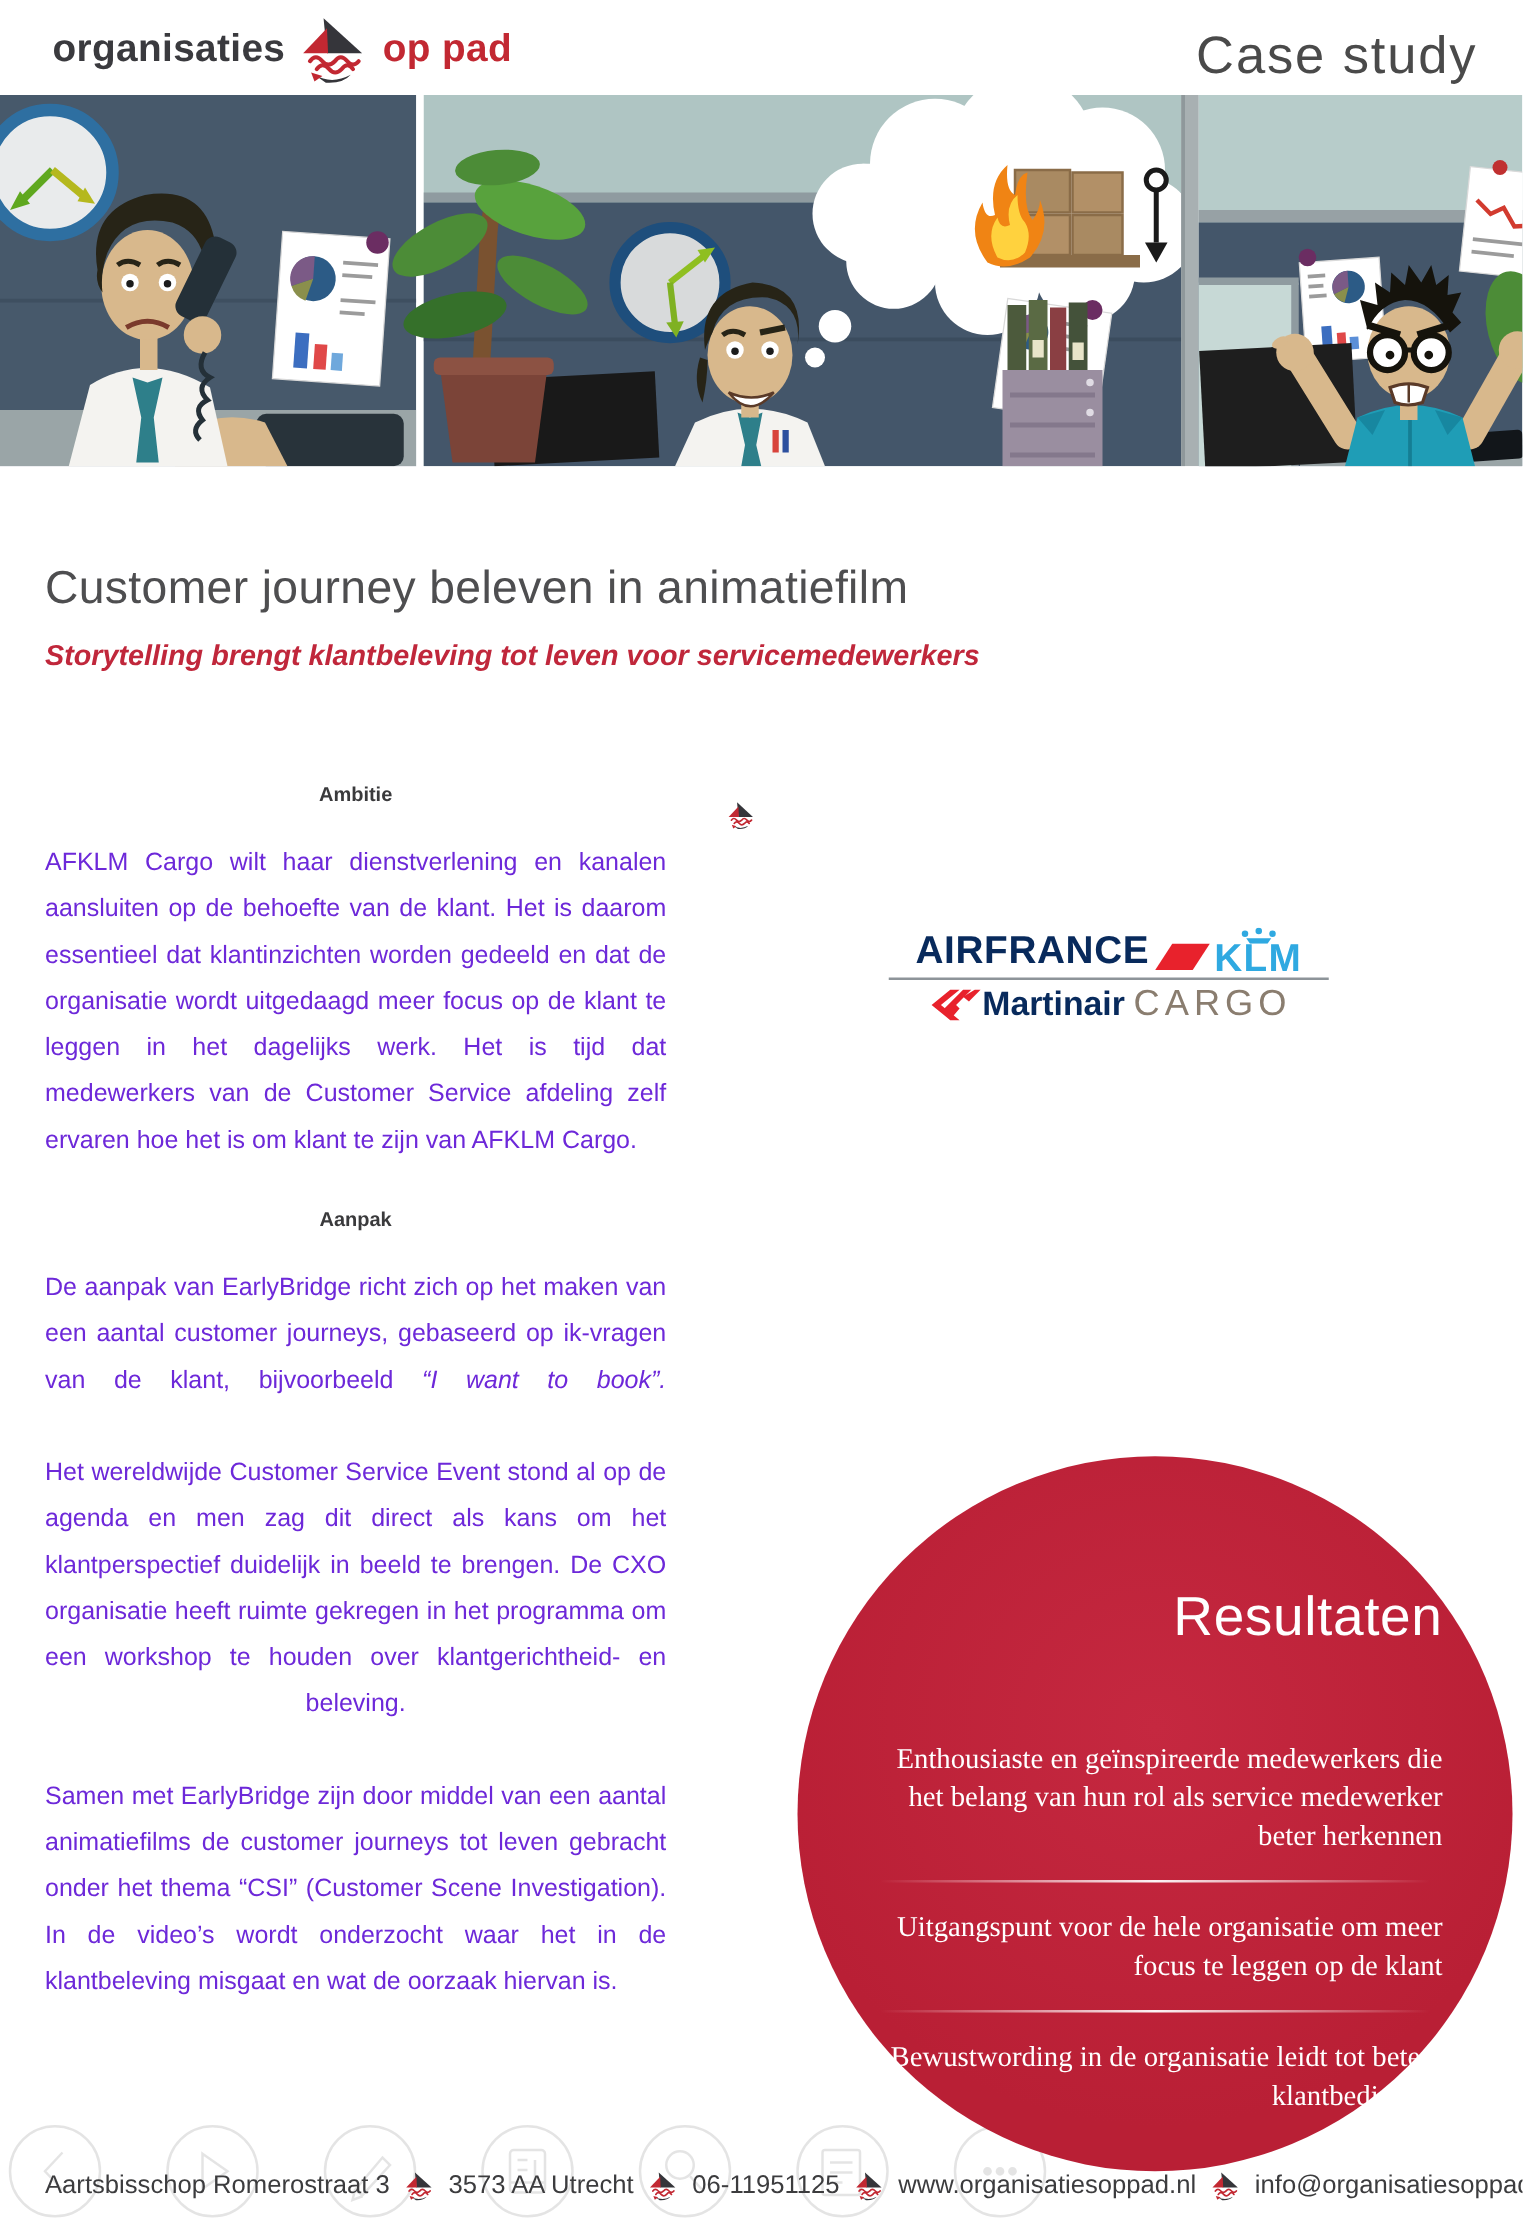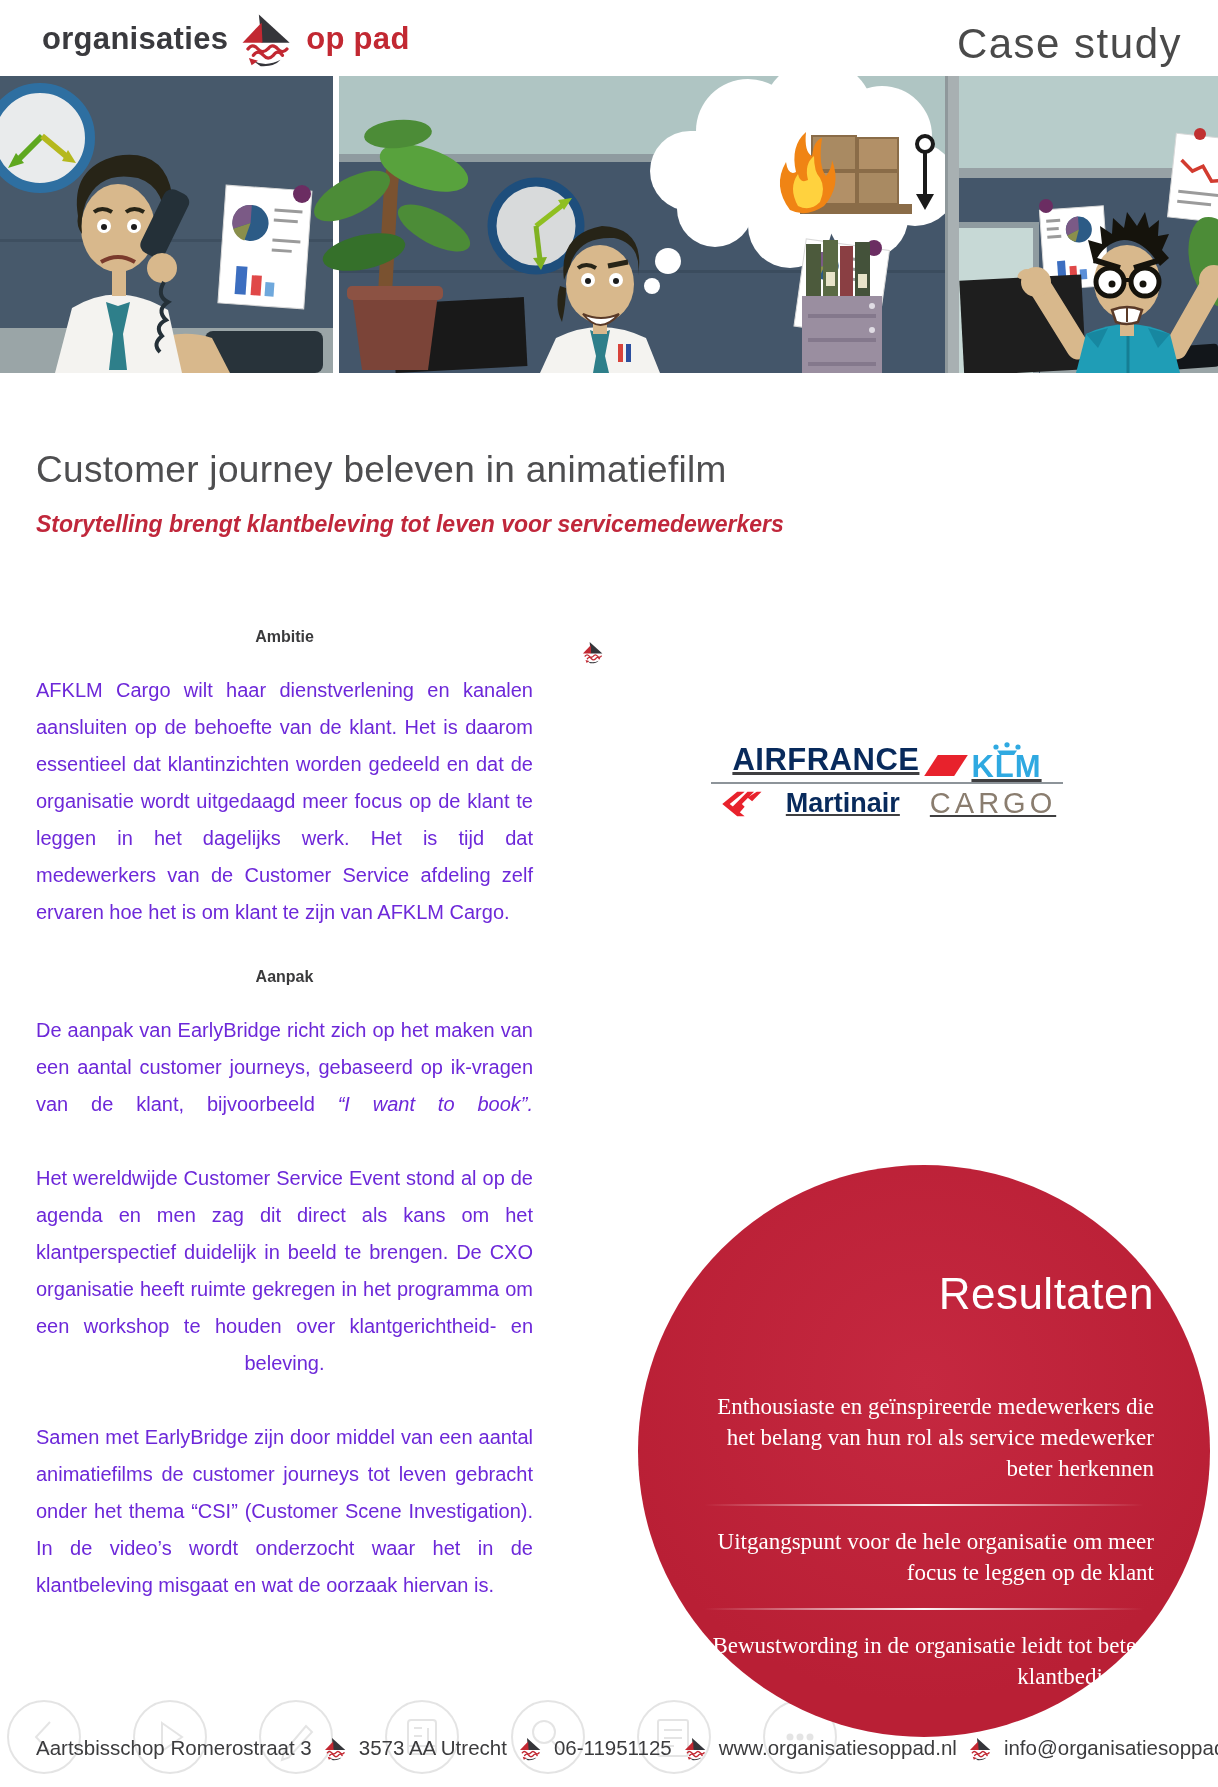--- a/index.html
+++ b/index.html
@@ -29,30 +29,30 @@
   .col-left h3.h-aanpak{margin-top:24px;}
   .col-left p{margin:0 0 37px 0;font-size:20px;line-height:37px;text-align:justify;color:#6d28d9;}
   .just-last{text-align-last:justify;}
   .center-last{text-align-last:center;}
   .q-italic{font-style:italic;}
   
   .bullet-row{display:flex;align-items:flex-start;padding-top:6px;}
   .bullet-row .bird-sm{width:24px;height:24px;flex:none;margin:6px 10px 0 12px;}
   .bullet-row p{margin:0;font-size:20px;line-height:37px;text-align:justify;color:#3f3f41;}
   
-  .airlogo{margin:78px auto 0 auto;width:352px;text-decoration:underline;}
+  .airlogo{margin:78px auto 0 auto;width:352px;}
   .airlogo .row1{display:flex;align-items:flex-end;justify-content:center;}
   .af-name{font-size:31px;font-weight:700;color:#082a5c;letter-spacing:.5px;}
   .af-slash{display:inline-block;width:30px;height:21px;background:#e8222c;
             transform:skewX(-33deg);margin:0 10px 2px 12px;flex:none;}
   .klm-wrap{display:flex;flex-direction:column;align-items:center;margin-bottom:0;}
   .klm-crown{width:32px;height:13px;margin-bottom:1px;}
   .klm-name{font-size:31px;font-weight:700;color:#2fa9e1;letter-spacing:1px;line-height:22px;}
   .airlogo .divider{height:2px;background:#8d9499;margin:4px 0 3px 0;}
-  .airlogo .row2{display:flex;align-items:center;justify-content:center;gap:24px;}
+  .airlogo .row2{display:flex;align-items:center;justify-content:center;gap:1px;}
   .mart-chevrons{width:44px;height:28px;flex:none;}
   .mart-name{font-size:27px;font-weight:700;color:#082a5c;}
   .cargo-name{font-size:29px;font-weight:400;color:#8a7d6f;letter-spacing:4px;margin-left:6px;}
   
   .results-circle{position:absolute;left:638px;top:1165px;width:572px;height:572px;
     border-radius:50%;background:radial-gradient(circle at 50% 38%, #c52840 0%, #b91f35 70%);
     color:#ffffff;text-align:right;box-sizing:border-box;padding:104px 56px 0 56px;z-index:1;}
   .results-title{font-size:44px;font-weight:400;letter-spacing:.5px;margin:0 0 72px 0;}
   .result-item{font-size:23px;line-height:31px;margin:0;font-family:Liberation Serif, serif;}
   .result-sep{height:2px;border:none;margin:20px 10px 20px 10px;

